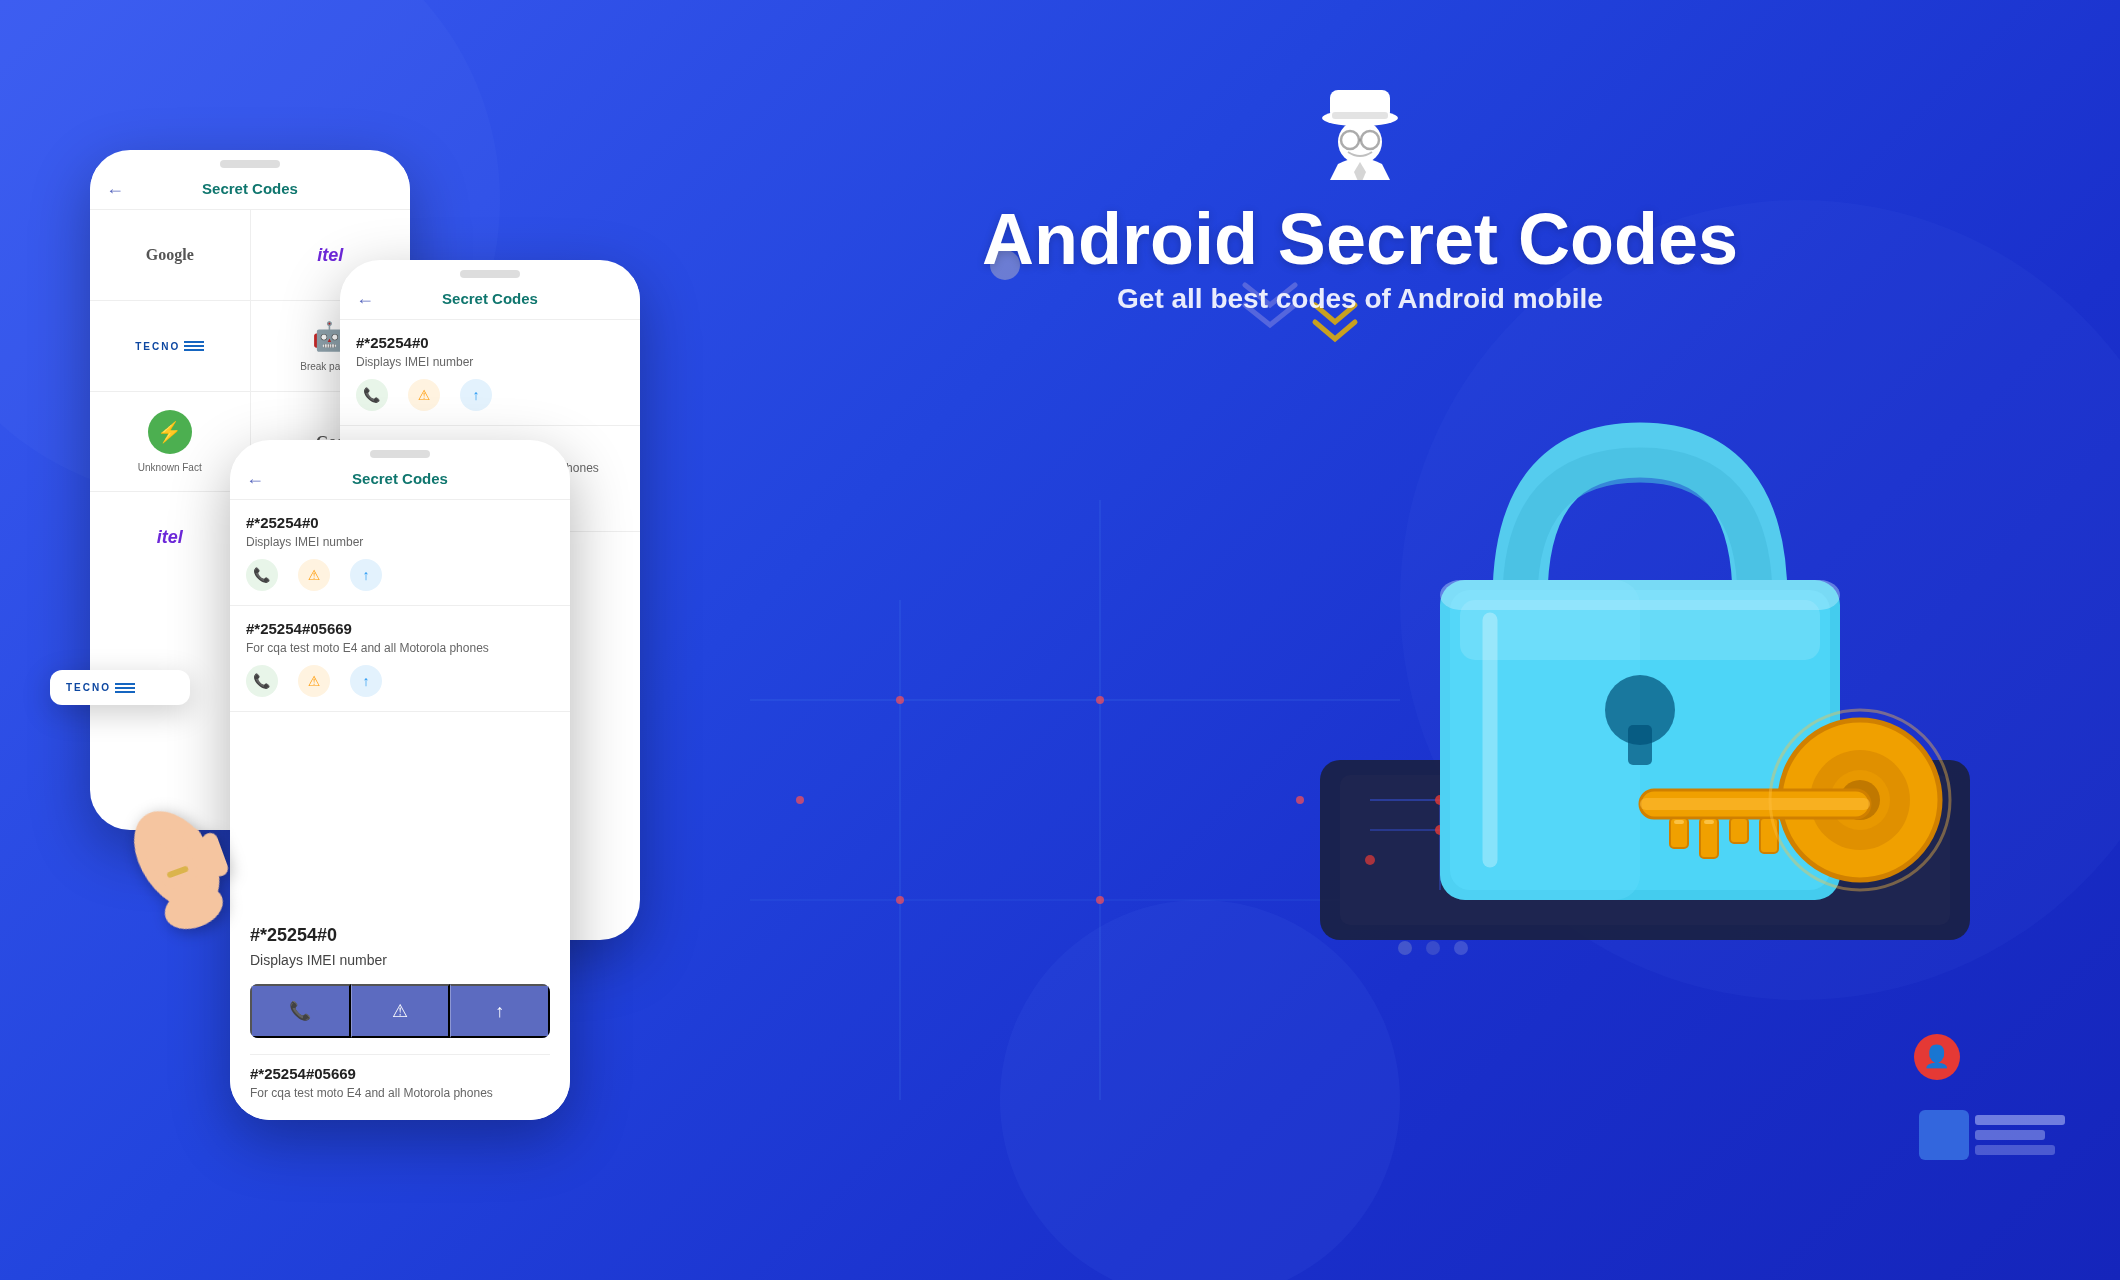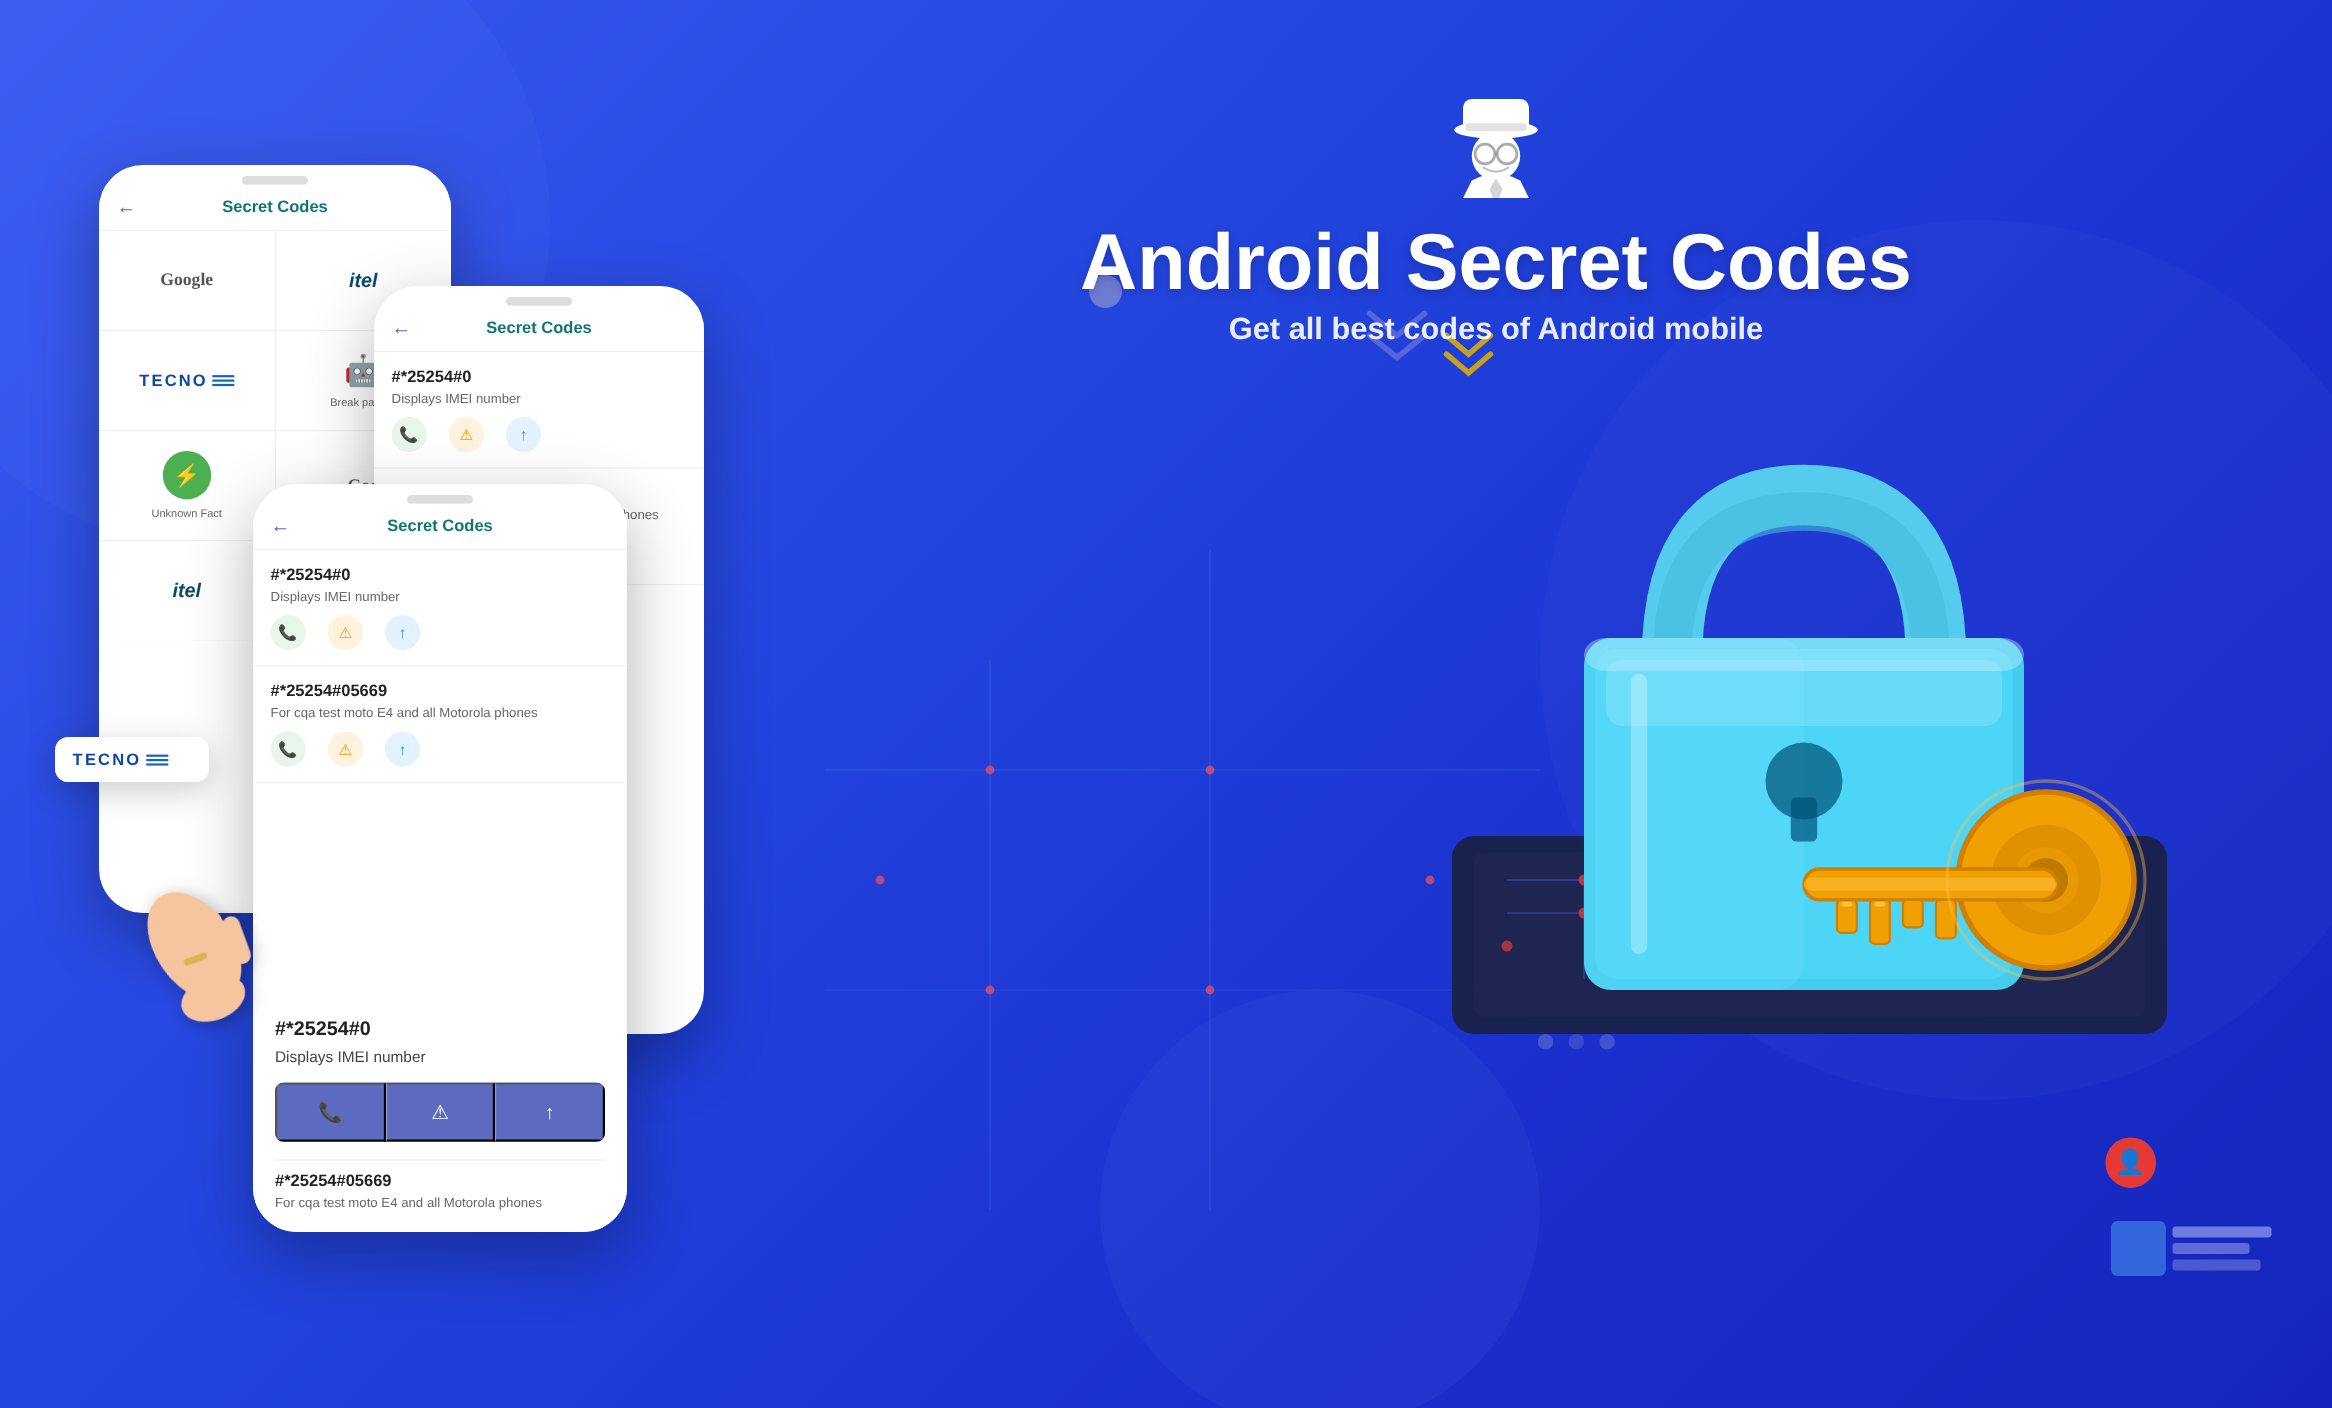--- a/index.html
+++ b/index.html
@@ -119,21 +119,21 @@
     }
 
     .brand-logo {
       font-weight: 700;
       font-size: 14px;
       color: #333;
       text-align: center;
     }
 
     .brand-logo.google { font-family: serif; font-size: 16px; color: #555; }
-    .brand-logo.itel { color: #0c4a6e; font-style: italic; font-size: 18px; }
+    .brand-logo.itel { color: #6d28d9; font-style: italic; font-size: 18px; }
     .brand-logo.lg { border: 3px solid #333; border-radius: 50%; width: 50px; height: 50px; display: flex; align-items: center; justify-content: center; font-size: 14px; font-weight: 900; }
 
     .android-icon {
       color: #4caf50;
       font-size: 28px;
       margin-bottom: 4px;
     }
 
     .brand-subtitle {
       font-size: 10px;
@@ -317,21 +317,21 @@
 
     .tecno-brand {
       display: flex;
       align-items: center;
       gap: 4px;
     }
 
     .tecno-text {
       font-weight: 800;
       letter-spacing: 2px;
-      font-size: 15px;
+      font-size: 10px;
       color: #0d47a1;
     }
 
     .tecno-lines {
       display: flex;
       flex-direction: column;
       gap: 2px;
     }
 
     .tecno-line {

